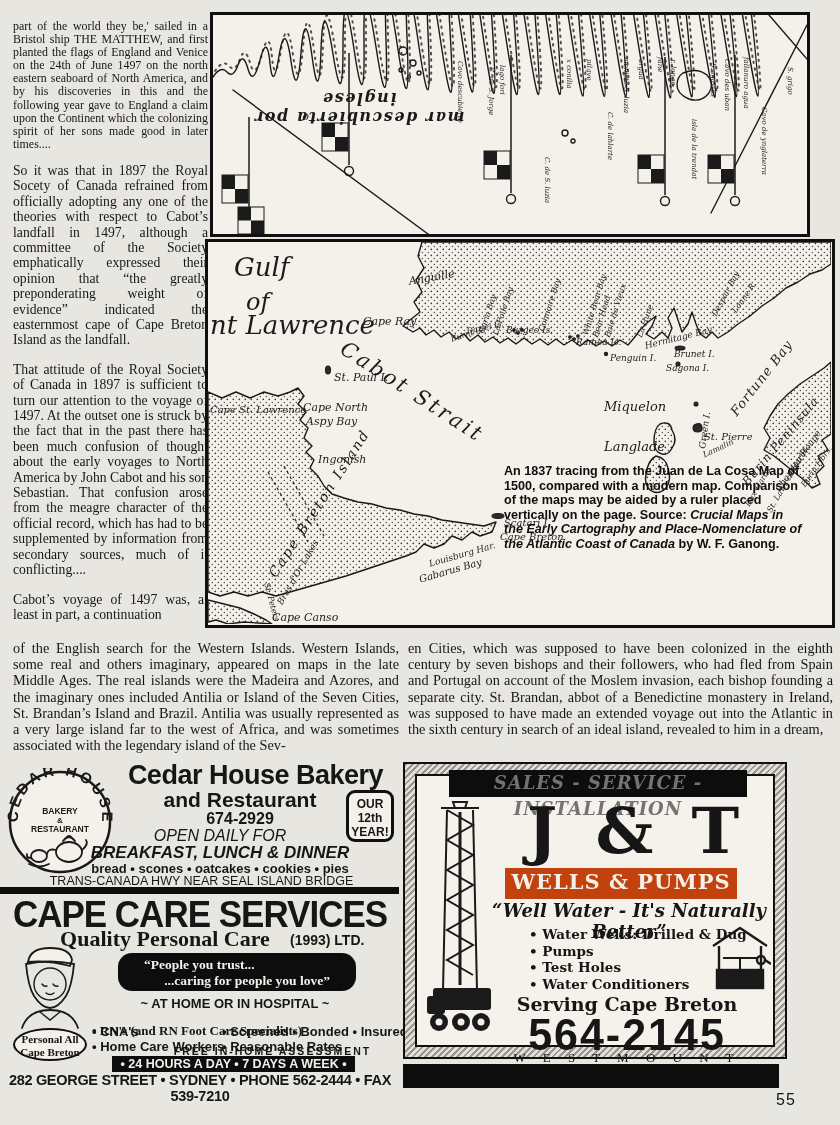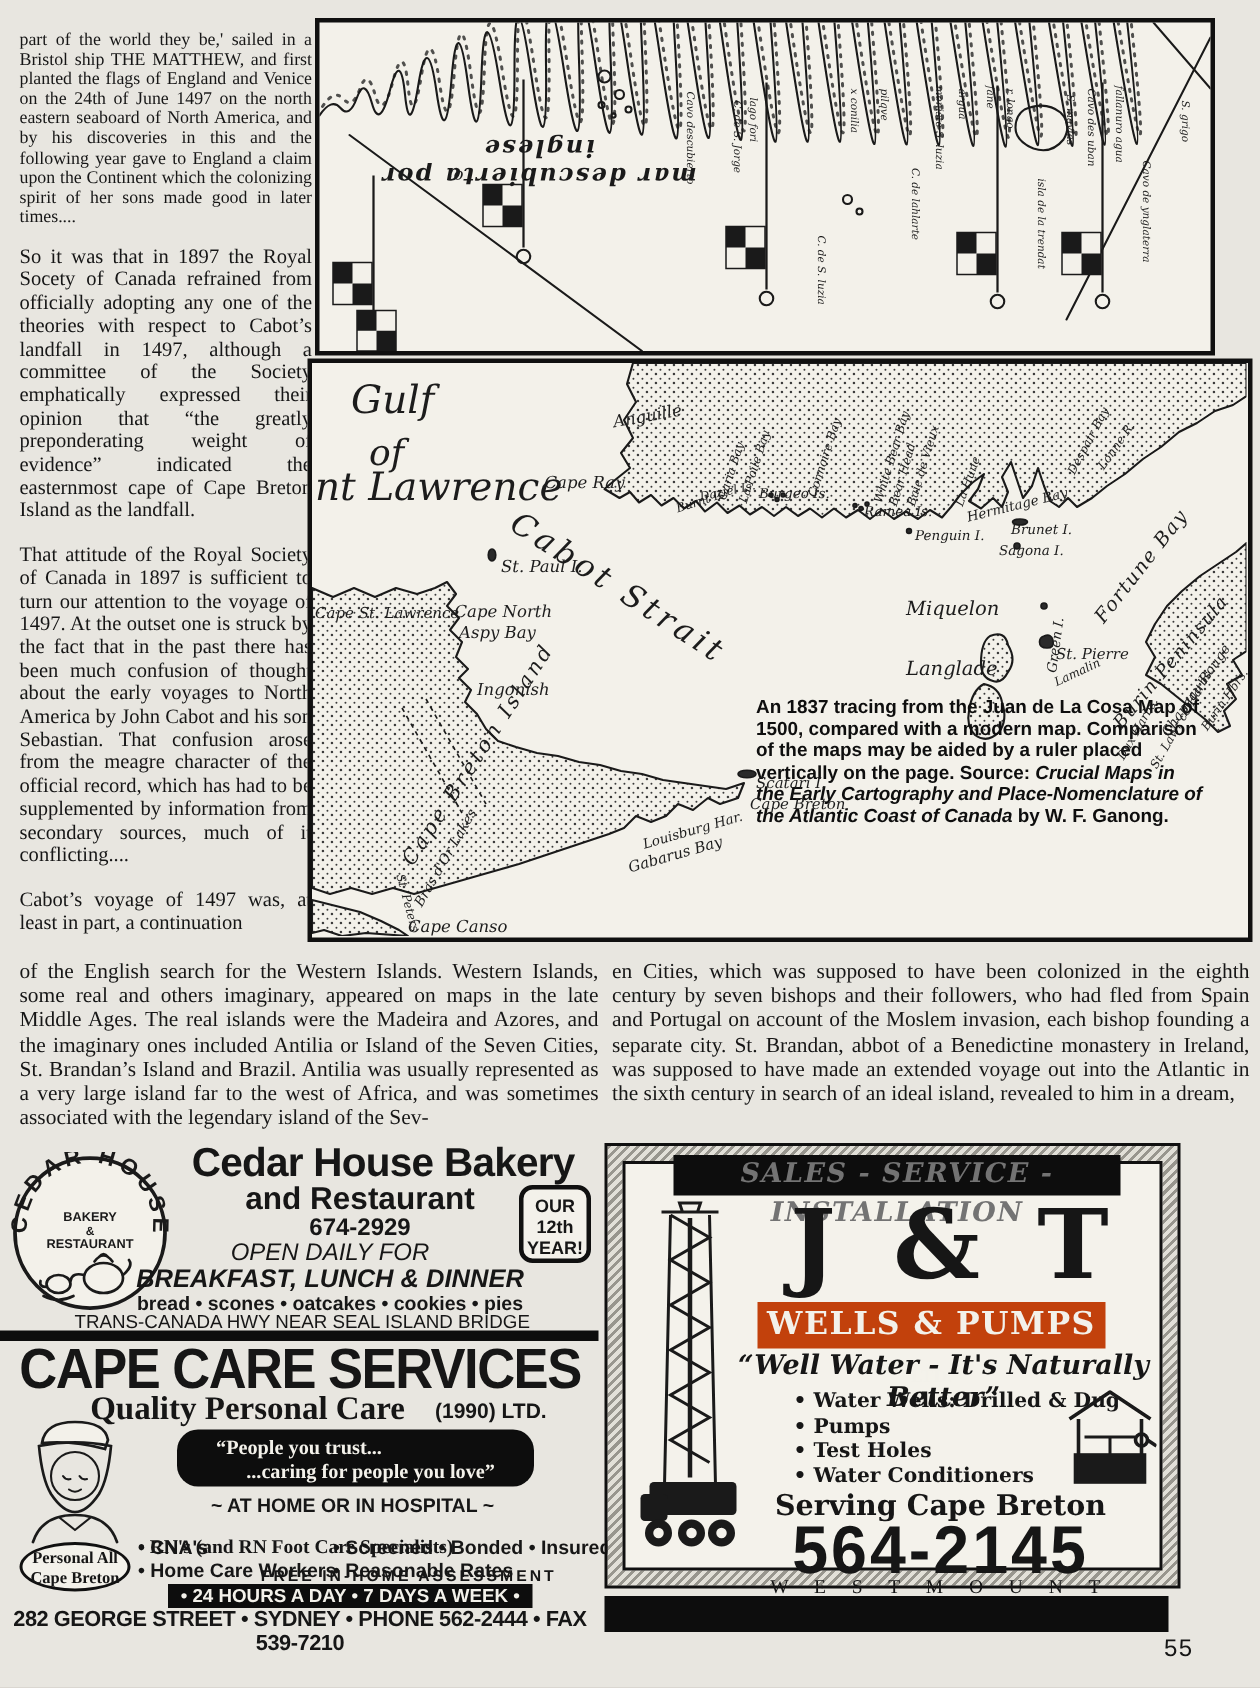--- a/index.html
+++ b/index.html
@@ -270,21 +270,21 @@
       <div>12th</div>
       <div>YEAR!</div>
     </div>
   </div>
 
   <div class="abs rule"></div>
 
   <div class="abs capecare">
     <div class="abs cc-title">CAPE CARE SERVICES</div>
     <div class="abs cc-sub">Quality Personal Care</div>
-    <div class="abs cc-ltd">(1990) LTD.</div>
+    <div class="abs cc-ltd">(1993) LTD.</div>
     <svg class="abs" style="left:10px;top:44px;" width="80" height="92" viewBox="0 0 80 92">
       <g stroke="#1a1a1a" stroke-width="1.8" fill="#f3f1ea" stroke-linecap="round">
         <path d="M18,22 q2,-14 22,-14 q20,0 22,12 l-2,6 q-22,-6 -42,-4 Z"></path>
         <path d="M16,24 q24,-5 48,0 q-2,22 -8,32 q-8,12 -16,12 q-8,0 -16,-12 q-6,-10 -8,-32 Z" fill="none"></path>
         <circle cx="40" cy="44" r="16" fill="none" stroke-width="1.4"></circle>
         <path d="M32,44 q2,3 5,2 M43,44 q2,3 5,2 M36,53 q4,3 8,0" fill="none" stroke-width="1.4"></path>
         <path d="M12,88 q6,-18 28,-18 q22,0 28,18" fill="none"></path>
         <path d="M30,72 l10,8 l10,-8" fill="none" stroke-width="1.4"></path>
       </g>
     </svg>

